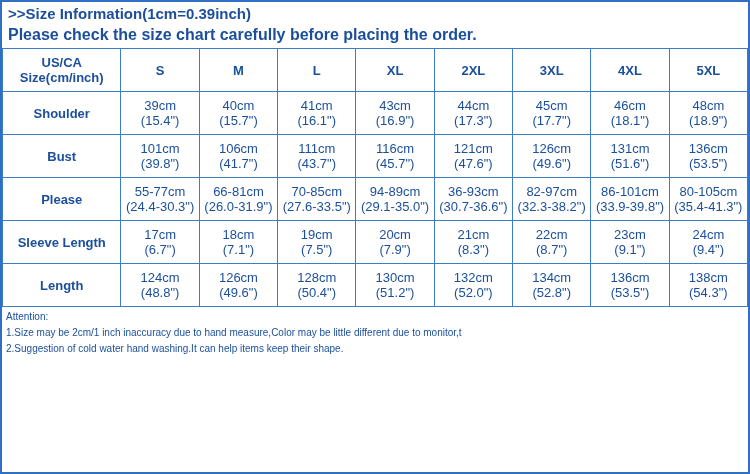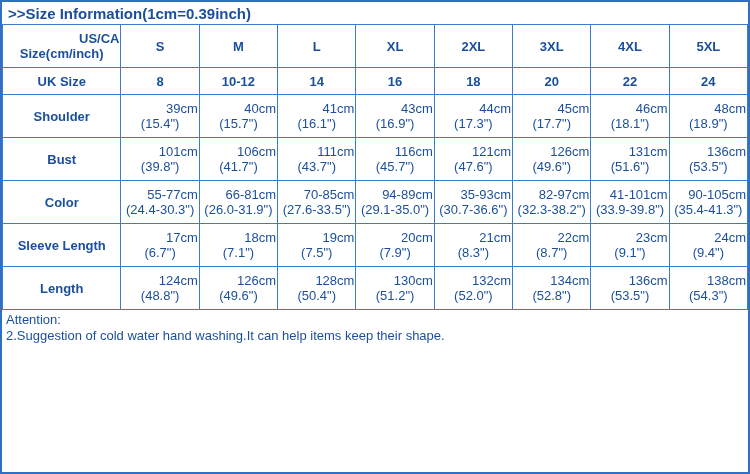--- a/index.html
+++ b/index.html
@@ -62,50 +62,50 @@
     font-weight: bold;
     font-size: 13px;
     line-height: 16px;
   }
   td.bold-row {
     font-weight: bold;
     font-size: 14px;
   }
   .cell-main {
     display: block;
-    text-align: right;
   }
   .cell-sub {
     display: block;
   }
   .meas-row td {
     height: 38px;
   }
   .hdr-row td {
     height: 22px;
   }
   .sizehead-row td {
     height: 38px;
   }
   .attention {
-    font-size: 13px;
+    font-size: 10px;
     color: #1b4f9c;
     line-height: 16px;
     padding: 2px 4px 0 4px;
   }
   .attention div {
     white-space: nowrap;
   }
 </style>
 </head>
 <body>
 
 <div id="page">
 
   <div class="hdr1">&gt;&gt;Size Information(1cm=0.39inch)</div>
+  <div class="hdr2">Please check the size chart carefully before placing the order.</div>
 
   <table class="size">
     <colgroup>
       <col style="width:118px">
       <col style="width:78px">
       <col style="width:78px">
       <col style="width:78px">
       <col style="width:78px">
       <col style="width:78px">
       <col style="width:78px">
@@ -121,31 +121,20 @@
         <td class="colhead">S</td>
         <td class="colhead">M</td>
         <td class="colhead">L</td>
         <td class="colhead">XL</td>
         <td class="colhead">2XL</td>
         <td class="colhead">3XL</td>
         <td class="colhead">4XL</td>
         <td class="colhead">5XL</td>
       </tr>
 
-      <tr class="hdr-row">
-        <td class="rowlabel">UK Size</td>
-        <td class="bold-row">8</td>
-        <td class="bold-row">10-12</td>
-        <td class="bold-row">14</td>
-        <td class="bold-row">16</td>
-        <td class="bold-row">18</td>
-        <td class="bold-row">20</td>
-        <td class="bold-row">22</td>
-        <td class="bold-row">24</td>
-      </tr>
 
 
       <tr class="meas-row">
         <td class="rowlabel">Shoulder</td>
         <td>
           <span class="cell-main">39cm</span>
           <span class="cell-sub">(15.4")</span>
         </td>
         <td>
           <span class="cell-main">40cm</span>
@@ -207,51 +196,51 @@
           <span class="cell-main">131cm</span>
           <span class="cell-sub">(51.6")</span>
         </td>
         <td>
           <span class="cell-main">136cm</span>
           <span class="cell-sub">(53.5")</span>
         </td>
       </tr>
 
       <tr class="meas-row">
-        <td class="rowlabel">Color</td>
+        <td class="rowlabel">Please</td>
         <td>
           <span class="cell-main">55-77cm</span>
           <span class="cell-sub">(24.4-30.3")</span>
         </td>
         <td>
           <span class="cell-main">66-81cm</span>
           <span class="cell-sub">(26.0-31.9")</span>
         </td>
         <td>
           <span class="cell-main">70-85cm</span>
           <span class="cell-sub">(27.6-33.5")</span>
         </td>
         <td>
           <span class="cell-main">94-89cm</span>
           <span class="cell-sub">(29.1-35.0")</span>
         </td>
         <td>
-          <span class="cell-main">35-93cm</span>
+          <span class="cell-main">36-93cm</span>
           <span class="cell-sub">(30.7-36.6")</span>
         </td>
         <td>
           <span class="cell-main">82-97cm</span>
           <span class="cell-sub">(32.3-38.2")</span>
         </td>
         <td>
-          <span class="cell-main">41-101cm</span>
+          <span class="cell-main">86-101cm</span>
           <span class="cell-sub">(33.9-39.8")</span>
         </td>
         <td>
-          <span class="cell-main">90-105cm</span>
+          <span class="cell-main">80-105cm</span>
           <span class="cell-sub">(35.4-41.3")</span>
         </td>
       </tr>
 
       <tr class="meas-row">
         <td class="rowlabel">Sleeve Length</td>
         <td>
           <span class="cell-main">17cm</span>
           <span class="cell-sub">(6.7")</span>
         </td>
@@ -318,16 +307,17 @@
         <td>
           <span class="cell-main">138cm</span>
           <span class="cell-sub">(54.3")</span>
         </td>
       </tr>
     </tbody>
   </table>
 
   <div class="attention">
     <div>Attention:</div>
+    <div>1.Size may be 2cm/1 inch inaccuracy due to hand measure,Color may be little different due to monitor,t</div>
     <div>2.Suggestion of cold water hand washing.It can help items keep their shape.</div>
   </div>
 
 </div>
 
 </body></html>

